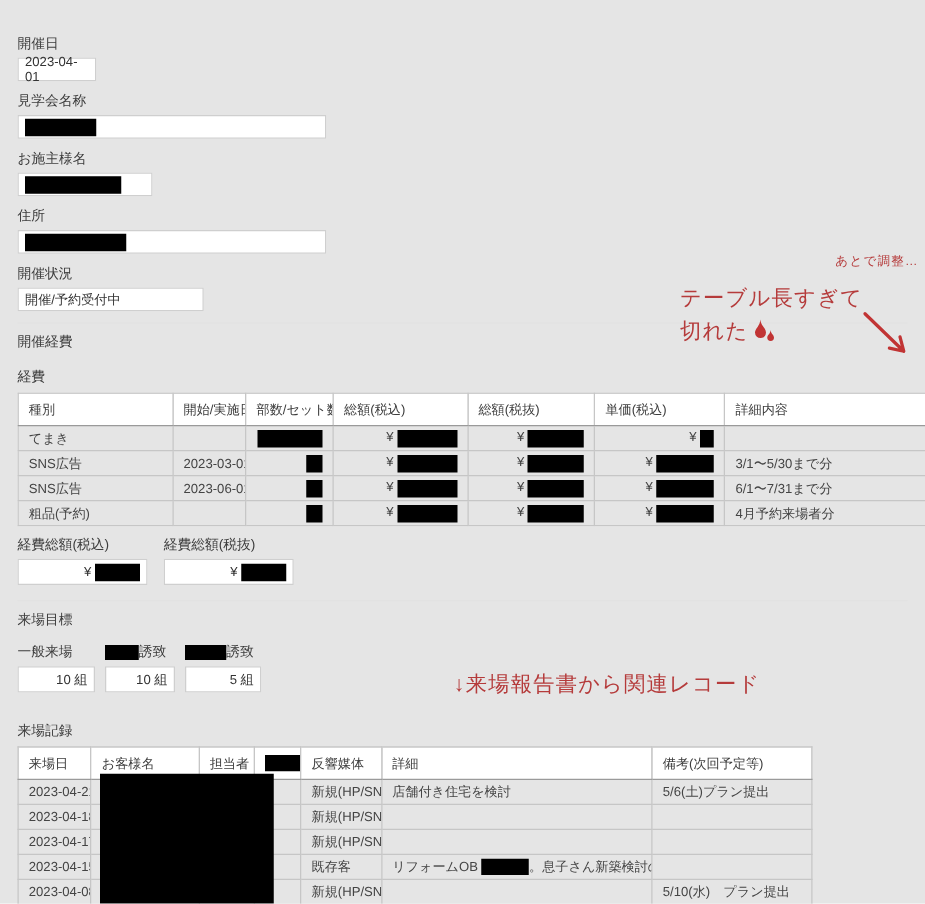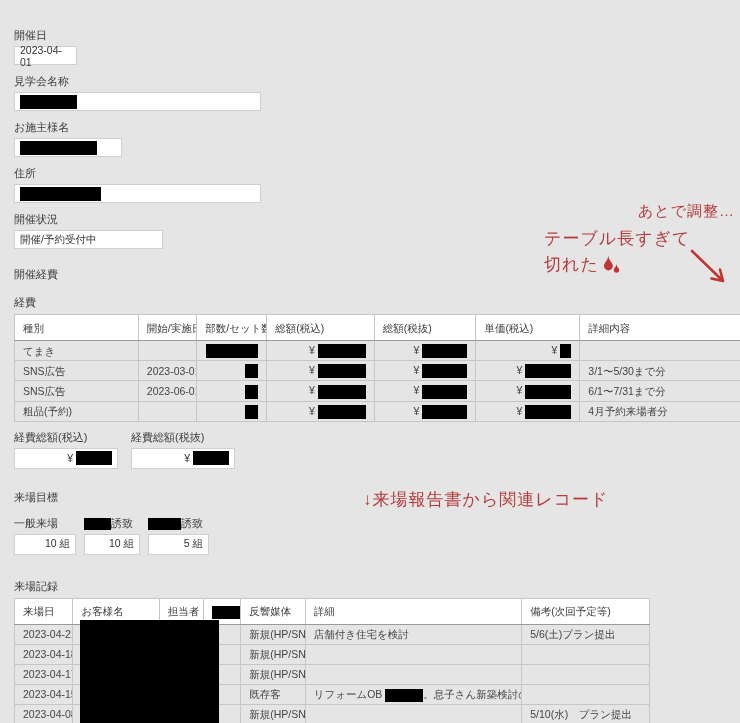--- a/index.html
+++ b/index.html
@@ -20,21 +20,21 @@
   th{font-weight:normal;text-align:left;color:#3c3c3c;padding-top:5px;padding-bottom:5px;border-bottom:1px solid #9a9a9a;background:#fff;}
   td.num{text-align:right;}
   .yen{margin-right:3px;}
   .exp-wrap{width:726px;overflow:hidden;margin-top:5px;}
   .exp-table{width:800px;}
   .visit-wrap{position:relative;margin-top:5px;width:640px;}
   .visit-redact{position:absolute;left:66px;top:22px;width:139px;height:calc(100% - 23px);background:#000;}
   .totals .input{width:104px;height:21px;}
   .targets .input{height:21px;}
   .ann{position:absolute;color:#b53b3b;letter-spacing:1px;white-space:nowrap;}
-  .ann-sm{font-size:15px;}
+  .ann-sm{font-size:10px;}
   .ann-lg{font-size:17px;}
   .drop-icon{margin-left:4px;vertical-align:-3px;}
   .arrow-icon{position:absolute;}
 </style>
 </head>
 <body>
 
 <div class="page">
 
   <div class="row fg" style="gap:10px;">
@@ -246,15 +246,15 @@
 
   <div class="ann ann-sm" style="top:202px;right:5px;">あとで調整…</div>
   <div class="ann ann-lg" style="top:227px;left:544px;">テーブル長すぎて</div>
   <div class="ann ann-lg" style="top:253px;left:544px;"><span>切れた</span><svg class="drop-icon" width="17" height="18" viewBox="0 0 17 18">
         <path d="M5.2 0.5 C5.2 5.5 1 7.8 1 11 a4.4 4.4 0 0 0 8.8 0 C9.8 7.8 5.8 5.5 5.2 0.5Z" fill="#c13434"></path>
         <path d="M13.4 9 C13.4 12 10.8 13.1 10.8 15 a2.7 2.7 0 0 0 5.4 0 C16.2 13.1 13.8 12 13.4 9Z" fill="#c13434"></path>
       </svg></div>
   <svg class="arrow-icon" style="top:247px;left:687px;" width="44" height="42" viewBox="0 0 44 42">
       <path d="M5 4 L36 34 M36 34 L24.5 31.5 M36 34 L33 22.5" stroke="#c13434" stroke-width="2.6" fill="none" stroke-linecap="round" stroke-linejoin="round"></path>
     </svg>
-  <div class="ann ann-lg" style="top:488px;left:363px;">↓来場報告書から関連レコード</div>
+  <div class="ann ann-lg" style="top:536px;left:363px;">↓来場報告書から関連レコード</div>
 
 </div>
 
 </body></html>

